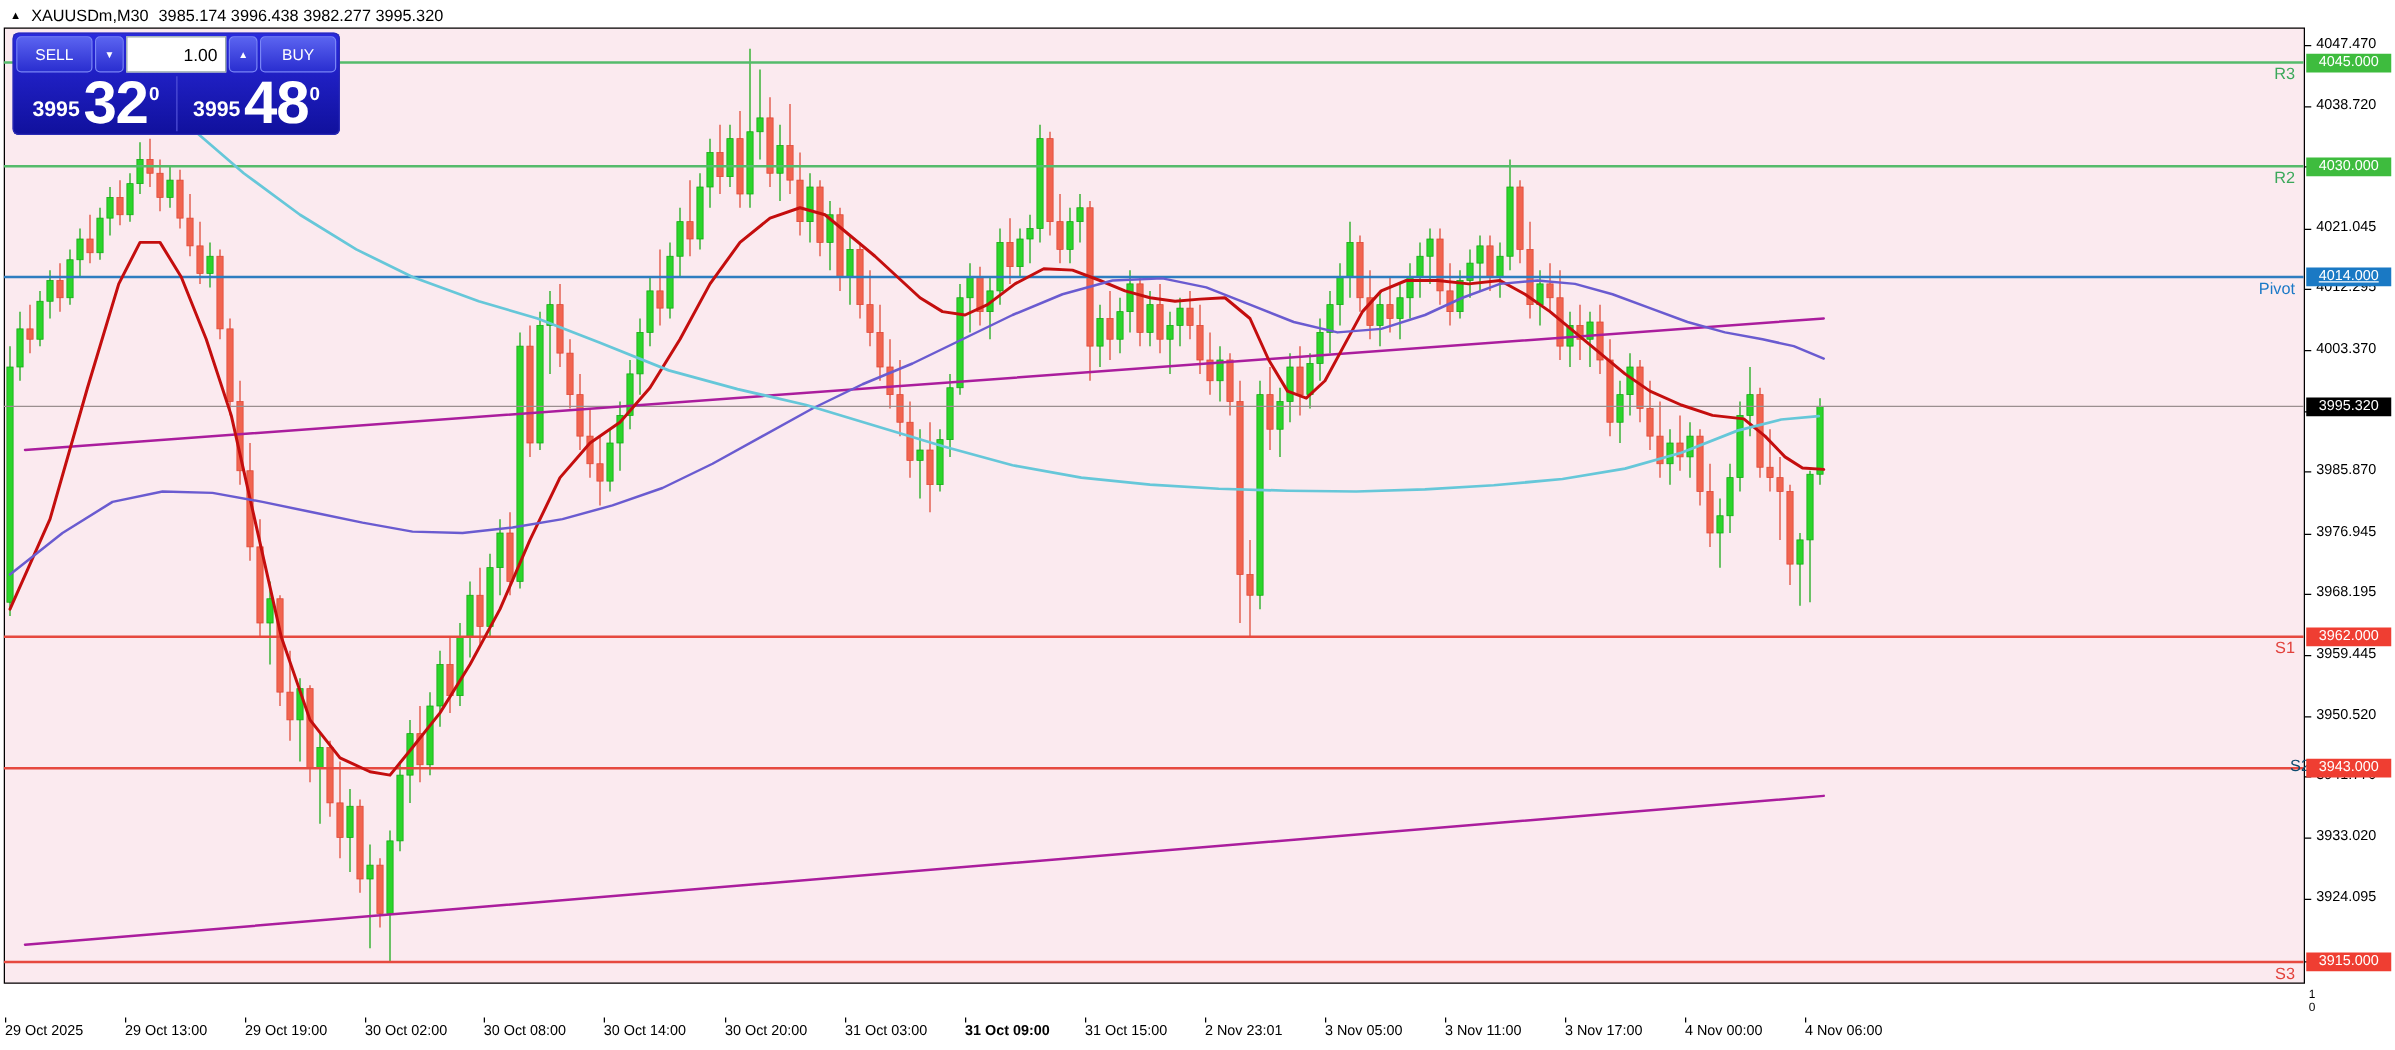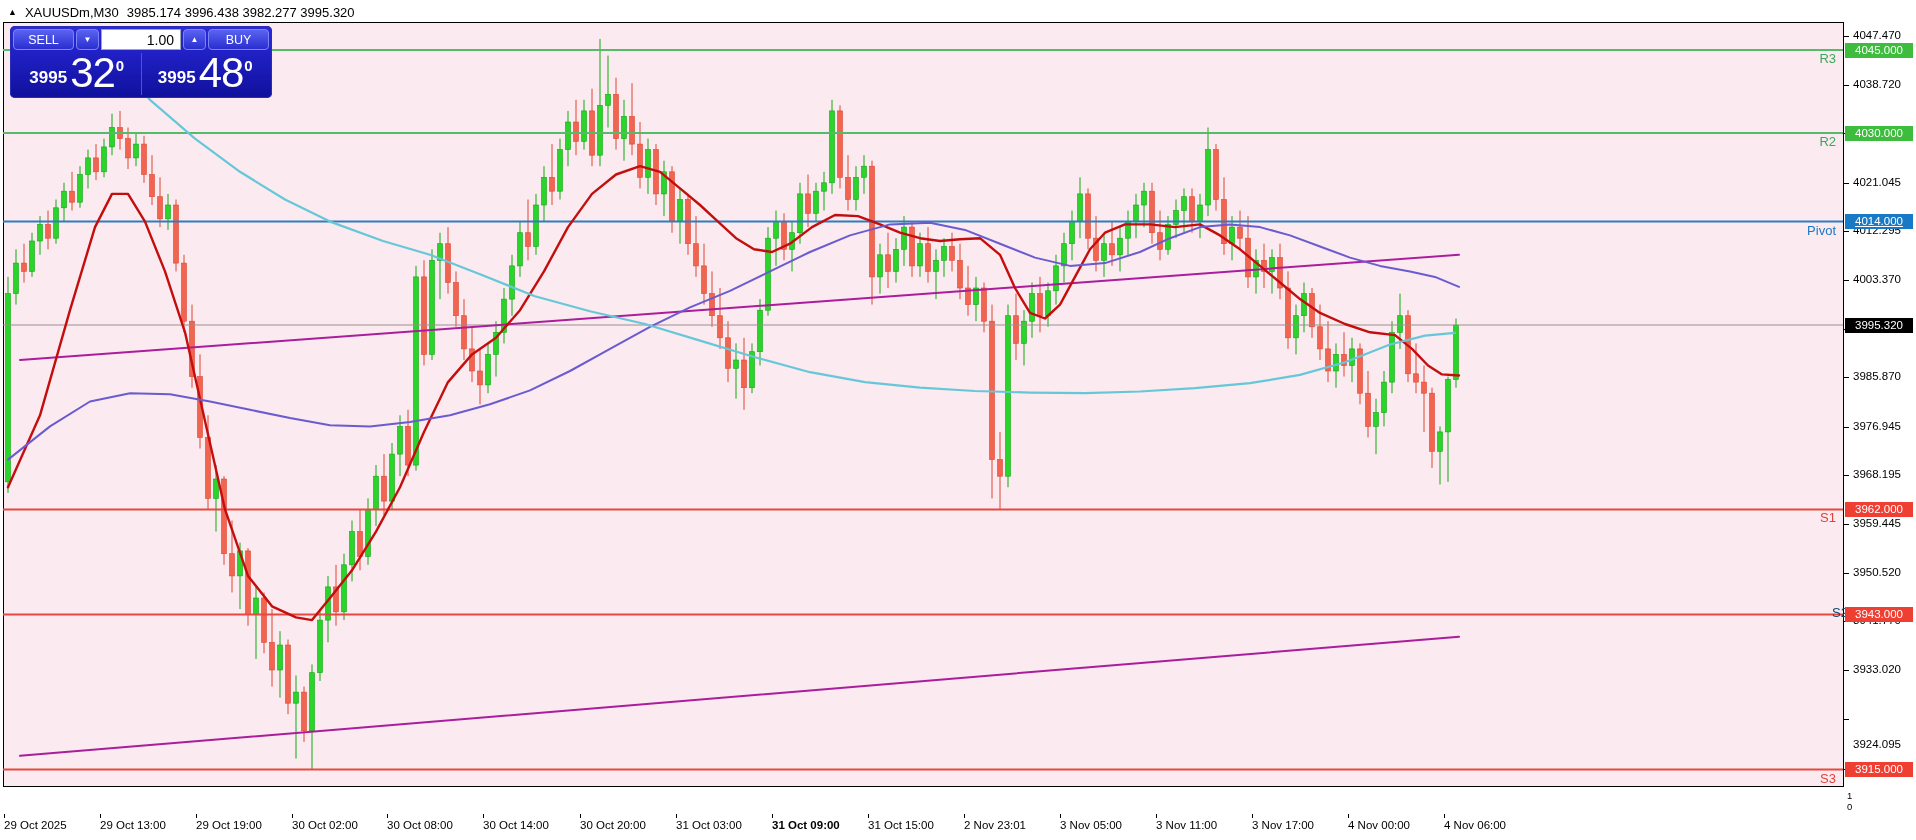--- a/index.html
+++ b/index.html
@@ -23,36 +23,36 @@
   
   .price-tick{position:absolute;left:1844px;width:5px;height:1px;background:#000;}
   .price-label{position:absolute;left:1853px;font-size:11.5px;color:#000;white-space:nowrap;}
   .price-badge{position:absolute;left:1845px;width:68px;height:15px;line-height:15px;
                text-align:center;font-size:11.5px;color:#fff;}
   .level-name{position:absolute;left:0;width:1836px;text-align:right;font-size:13px;}
   .time-tick{position:absolute;width:1px;height:4px;background:#000;top:814px;}
   .time-label{position:absolute;top:819px;font-size:11.5px;color:#000;white-space:nowrap;}
   .sub-scale{position:absolute;left:1847px;font-size:9.5px;color:#000;line-height:10px;}
   
-  #panel{position:absolute;left:10px;top:26px;width:262px;height:72px;border-radius:5px;
+  #panel{position:absolute;left:10px;top:26px;width:262px;height:82px;border-radius:5px;
          background:linear-gradient(#2a2ade,#10109c);box-shadow:0 0 0 1px #2b2bb4 inset;
          display:flex;flex-direction:column;padding:3px;box-sizing:border-box;}
   #panel-row1{display:flex;height:29px;gap:2px;}
   .pbtn{background:linear-gradient(#5a63f0,#2a2ed0);border:1px solid #7a86f6;border-radius:4px;
         color:#fff;display:flex;align-items:center;justify-content:center;cursor:pointer;}
   #sell-btn,#buy-btn{flex:1.3;font-size:12.5px;}
   .spin{width:21px;font-size:8px;}
   #vol-box{width:78px;background:#fff;border:1px solid #9aa;display:flex;align-items:center;}
   #vol-input{width:100%;border:0;outline:0;font-size:14px;text-align:right;padding-right:6px;
              font-family:"Liberation Sans",sans-serif;background:transparent;}
   #panel-row2{flex:1;display:flex;margin-top:3px;}
   .half{flex:1;display:flex;align-items:flex-end;justify-content:center;color:#fff;padding-bottom:2px;}
   .half.lft{border-right:1px solid #5050d8;}
   .pbase{font-size:17px;font-weight:700;line-height:30px;margin-right:3px;}
-  .pbig{font-size:42px;font-weight:400;line-height:40px;letter-spacing:-1px;}
+  .pbig{font-size:48px;font-weight:700;line-height:40px;letter-spacing:-1px;}
   .psup{font-size:15px;font-weight:700;position:relative;top:-19px;margin-left:1px;}
 </style>
 </head>
 <body>
 
 <div id="app">
   <div id="plotbg"></div>
   <svg id="chart-svg" width="1916" height="840">
       <defs>
         <clipPath id="pc">
@@ -500,21 +500,21 @@
       <div class="price-label" style="top: 468.1px;">3968.195</div>
       <div class="price-tick" style="top: 523.6px;"></div>
       <div class="price-label" style="top: 516.6px;">3959.445</div>
       <div class="price-tick" style="top: 573px;"></div>
       <div class="price-label" style="top: 566px;">3950.520</div>
       <div class="price-tick" style="top: 621.4px;"></div>
       <div class="price-label" style="top: 614.4px;">3941.770</div>
       <div class="price-tick" style="top: 669.8px;"></div>
       <div class="price-label" style="top: 662.8px;">3933.020</div>
       <div class="price-tick" style="top: 719.2px;"></div>
-      <div class="price-label" style="top: 712.2px; margin-top: 26px;">3924.095</div>
+      <div class="price-label" style="top: 712.2px;">3924.095</div>
       <div class="price-tick" style="top: 768.6px;"></div>
       <div class="price-label" style="top: 761.6px;">3915.170</div>
       <div class="price-badge" style="top: 42.5px; background: rgb(62, 188, 62);">4045.000</div>
       <div class="price-badge" style="top: 125.5px; background: rgb(62, 188, 62);">4030.000</div>
       <div class="price-badge" style="top: 214.1px; background: rgb(26, 121, 196); text-decoration: underline;">4014.000</div>
       <div class="price-badge" style="top: 501.9px; background: rgb(239, 62, 50);">3962.000</div>
       <div class="price-badge" style="top: 607.1px; background: rgb(239, 62, 50);">3943.000</div>
       <div class="price-badge" style="top: 762.1px; background: rgb(239, 62, 50);">3915.000</div>
       <div class="price-badge" style="top: 317.5px; background: rgb(0, 0, 0);">3995.320</div>
     </div>

